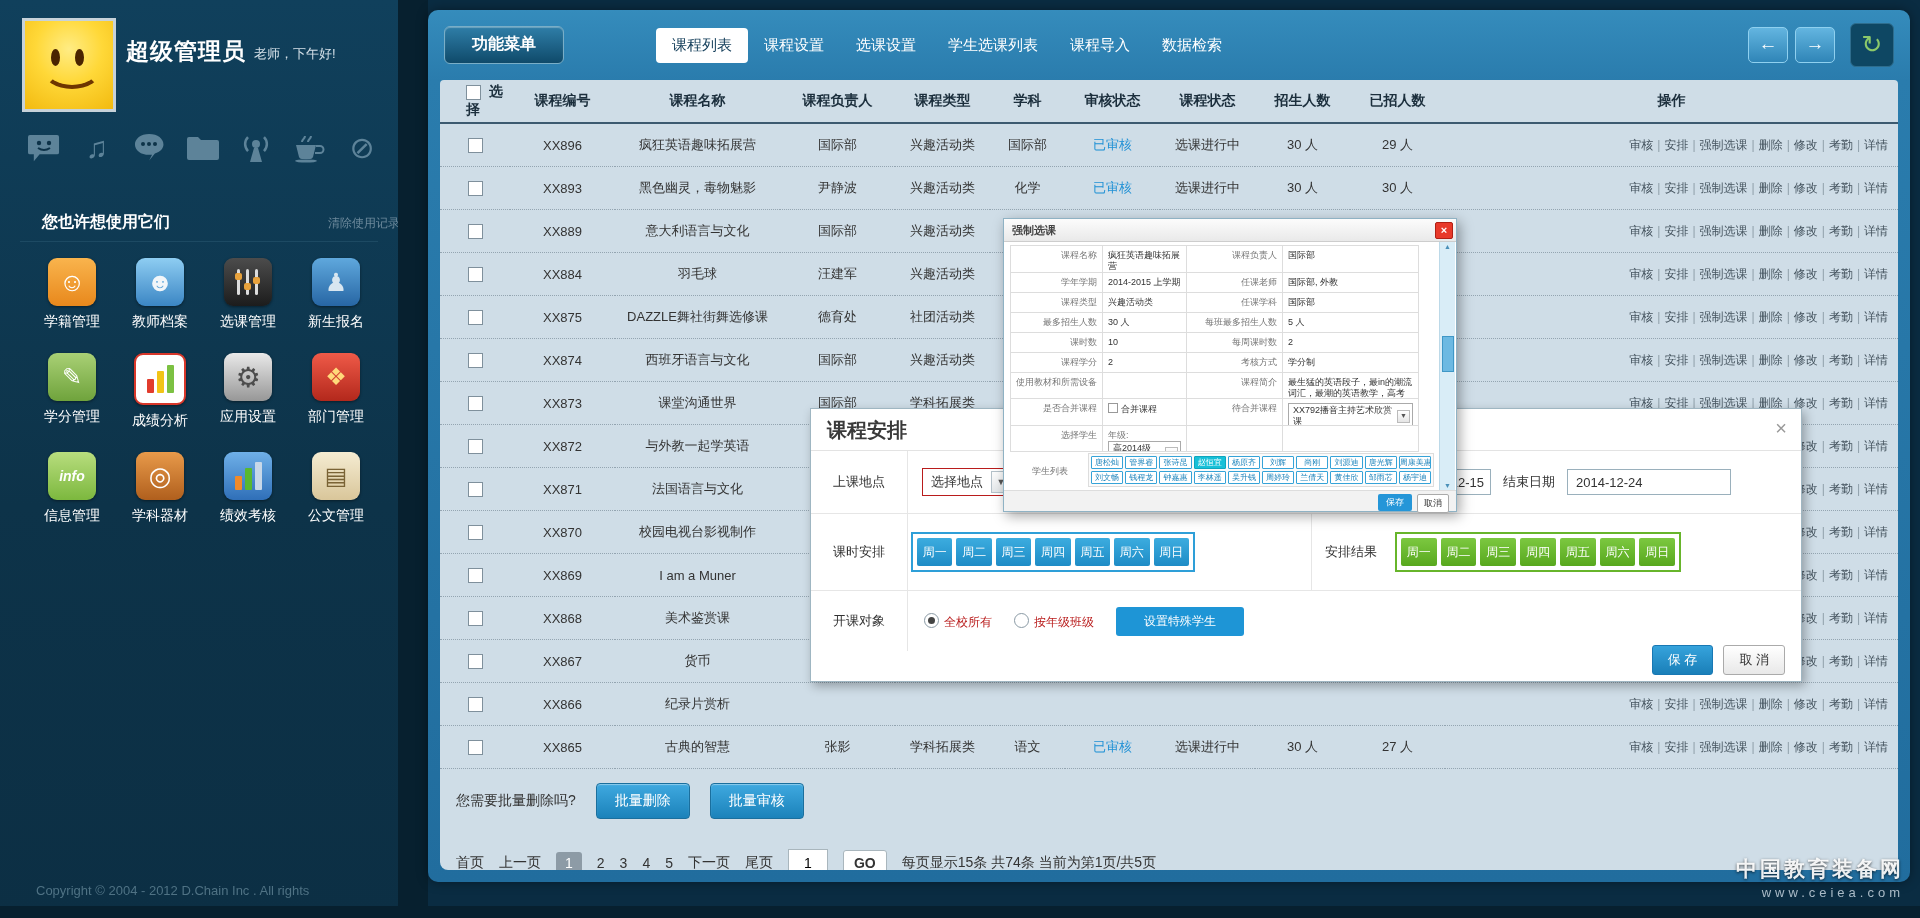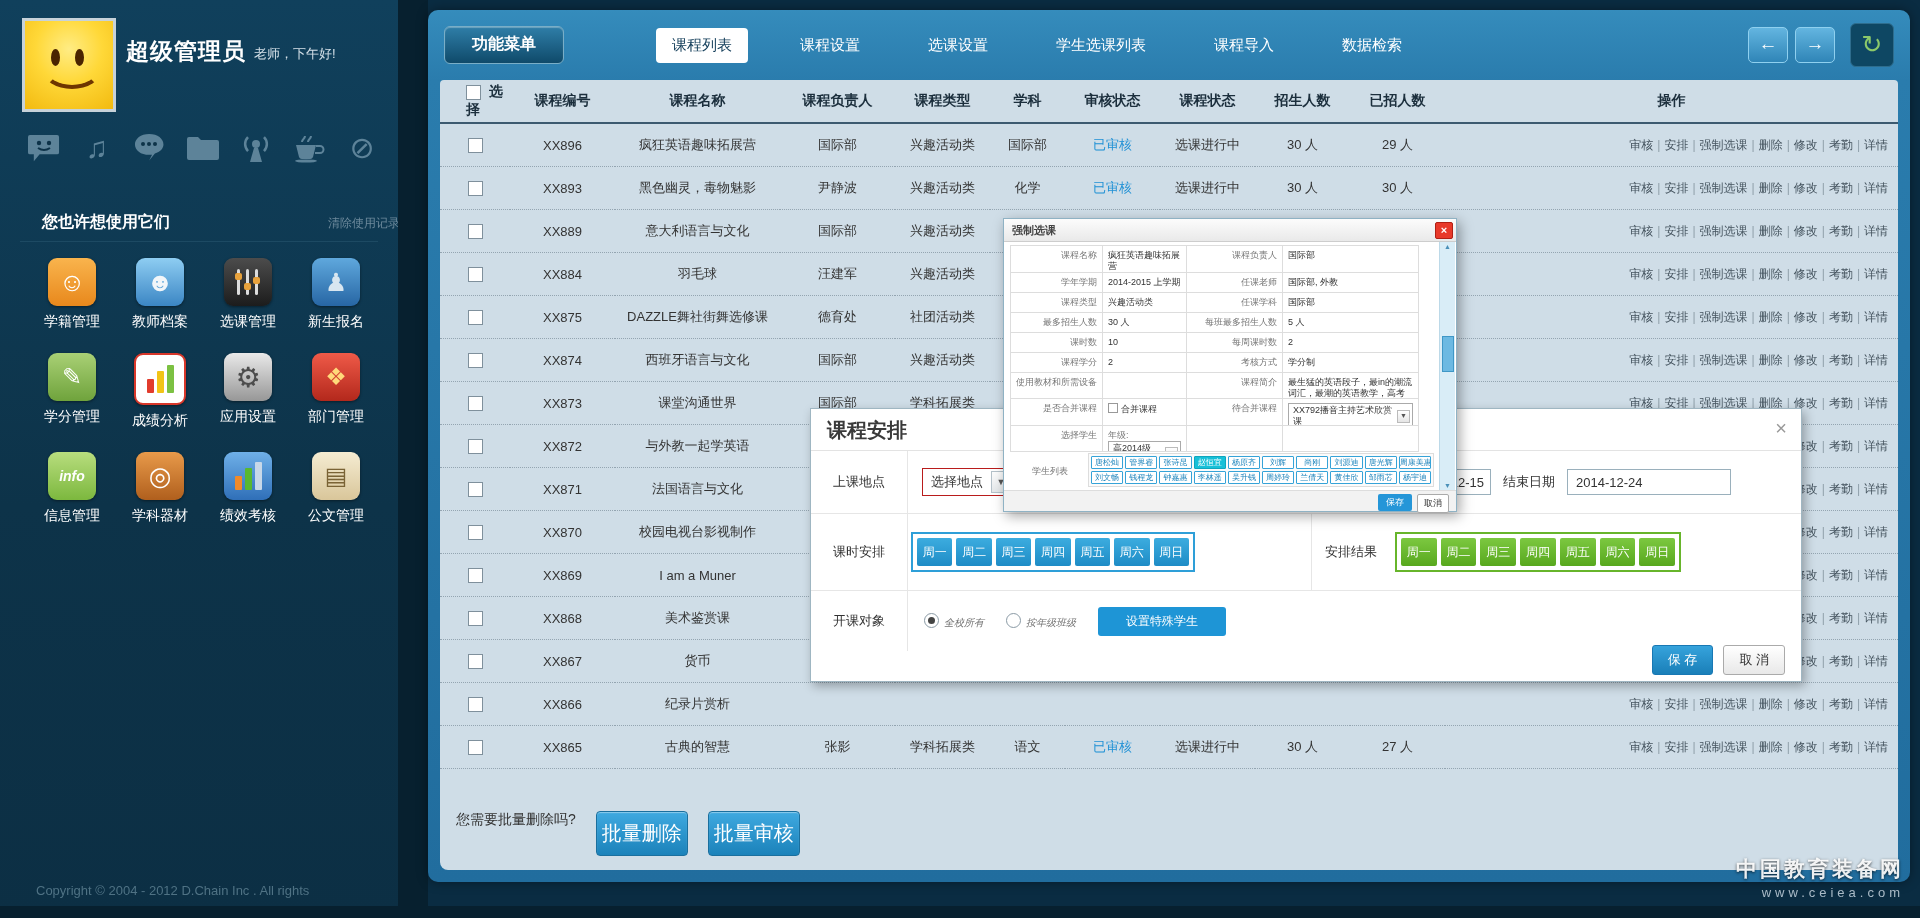--- a/index.html
+++ b/index.html
@@ -36,21 +36,21 @@
   .sliders i{position:absolute;top:2px;bottom:2px;width:3px;background:#ddd;border-radius:2px;}
   .sliders i b{position:absolute;left:-2px;width:7px;height:7px;background:#e8a23c;border-radius:2px;display:block;}
   .copyright{position:absolute;left:36px;top:883px;font-size:13px;color:#4f7284;}
   
   .frame{position:absolute;left:428px;top:10px;width:1482px;height:872px;border-radius:10px;
          background:linear-gradient(180deg,#358cbc 0%,#2a7cad 8%,#216d9e 100%);box-shadow:0 0 12px rgba(0,0,0,.4);}
   .topbar{position:absolute;left:0;top:0;right:0;height:70px;display:flex;align-items:center;padding:0 16px;box-sizing:border-box;}
   .menu-btn{width:118px;height:36px;border-radius:6px;background:linear-gradient(180deg,#2f7ea8,#0f4a6a);
             border:1px solid #79aec7;color:#fff;font-weight:bold;font-size:16px;text-align:center;line-height:34px;
             margin-right:92px;cursor:pointer;box-shadow:inset 0 1px 1px rgba(255,255,255,.3);}
-  .tabs{display:flex;gap:36px;align-items:center;}
+  .tabs{display:flex;align-items:center;}
   .tab{font-size:15px;color:#fff;padding:8px 16px;cursor:pointer;white-space:nowrap;}
   .tab.active{background:#fff;color:#16405c;border-radius:4px;}
   .nav-btns{margin-left:auto;display:flex;gap:7px;align-items:center;}
   .nav-arrow{width:38px;height:34px;border-radius:5px;background:linear-gradient(180deg,#63b5e0,#2f85b7);
              border:1px solid #8fd0ef;color:#fff;font-size:19px;font-weight:bold;text-align:center;line-height:32px;cursor:pointer;}
   .refresh-btn{width:42px;height:42px;border-radius:6px;background:#0e4763;border:1px solid #2e6d8d;color:#8cc96a;
              font-size:25px;text-align:center;line-height:40px;cursor:pointer;margin-left:8px;}
   
   .content{position:absolute;left:12px;top:70px;width:1458px;height:790px;background:#cfdde7;
            border-radius:4px 4px 8px 8px;overflow:hidden;}
@@ -60,22 +60,22 @@
            overflow:hidden;white-space:nowrap;}
   .grid th.sel{text-align:left;padding-left:26px;}
   .cb{display:inline-block;width:13px;height:13px;background:#fff;border:1px solid #7f909c;vertical-align:middle;}
   th.sel .cb{margin-right:8px;}
   .audit-done{color:#1e90d5;}
   td.ops{text-align:right;padding-right:10px;font-size:12px;color:#45545f;}
   td.ops .op{cursor:pointer;}
   td.ops .sep{color:#90a0aa;margin:0 4px;}
   .batch{display:flex;align-items:center;gap:20px;padding:14px 0 0 16px;}
   .batch .q{font-size:14px;color:#333;}
-  .btn-blue{padding:8px 5px;border-radius:4px;background:linear-gradient(180deg,#3fa9e0,#1b82ba);
-            border:1px solid #1a6f9e;color:#fff;font-size:20px;cursor:pointer;box-shadow:inset 0 1px 1px rgba(255,255,255,.4);margin-top:28px;}
+  .btn-blue{padding:8px 18px;border-radius:4px;background:linear-gradient(180deg,#3fa9e0,#1b82ba);
+            border:1px solid #1a6f9e;color:#fff;font-size:14px;cursor:pointer;box-shadow:inset 0 1px 1px rgba(255,255,255,.4);}
   .pager{display:flex;align-items:center;gap:15px;padding:30px 0 0 16px;font-size:14px;color:#333;}
   .pager .pg{cursor:pointer;}
   .pager .cur{background:#8d9ba6;color:#fff;padding:3px 9px;border-radius:3px;}
   .pager input{width:34px;height:24px;text-align:center;border:1px solid #a9b6bd;font-size:14px;background:#fff;}
   .pager .go{padding:4px 10px;background:#fff;border:1px solid #a9b6bd;border-radius:3px;font-weight:bold;cursor:pointer;}
   
   .m-arrange{position:absolute;left:810px;top:408px;width:990px;height:272px;background:#fff;
              border:1px solid #9fb6c2;box-shadow:3px 4px 10px rgba(0,0,0,.3);z-index:40;}
   .ma-title{height:42px;line-height:42px;padding-left:16px;font-size:20px;font-weight:bold;color:#3a3a3a;
             border-bottom:1px solid #e3e3e3;box-sizing:border-box;}
@@ -93,21 +93,21 @@
   .daybox{position:absolute;height:40px;border:2px solid #2e9fd8;background:#fff;display:flex;gap:4px;
           padding:4px;box-sizing:border-box;}
   .daybox .day{flex:1;display:flex;align-items:center;justify-content:center;color:#fff;font-size:12px;border-radius:2px;
           background:linear-gradient(180deg,#3cacdf,#1e8cc6);}
   .daybox.green{border-color:#67b52b;}
   .daybox.green .day{background:linear-gradient(180deg,#7cc840,#58a81e);}
   .vdiv{position:absolute;left:500px;top:0;bottom:0;border-left:1px solid #e6e6e6;}
   .radio{display:inline-block;width:13px;height:13px;border:1px solid #8a9aa5;border-radius:50%;background:#fff;
          vertical-align:-2px;position:relative;margin-right:5px;}
   .radio.checked:after{content:"";position:absolute;left:3px;top:3px;width:7px;height:7px;border-radius:50%;background:#444;}
-  .rlabel{font-size:10px;color:#737373;margin-right:22px;font-style:italic;}
+  .rlabel{font-size:12px;color:#b91c1c;margin-right:22px;}
   .sp-btn{background:#1e95d6;color:#fff;font-size:12px;padding:6px 28px;border-radius:3px;cursor:pointer;}
   .ma-foot{position:absolute;right:16px;bottom:6px;display:flex;gap:10px;}
   .ma-save{padding:5px 15px;border-radius:3px;background:linear-gradient(180deg,#36a3dc,#1a7fb8);border:1px solid #1878b4;
            color:#fff;font-size:13px;cursor:pointer;}
   .ma-cancel{padding:5px 15px;border-radius:3px;background:linear-gradient(180deg,#fff,#e8e8e8);border:1px solid #aaa;
            color:#333;font-size:13px;cursor:pointer;}
   
   .m-force{position:absolute;left:1003px;top:218px;width:452px;height:292px;background:#fff;
            border:1px solid #8fb2c4;box-shadow:3px 4px 12px rgba(0,0,0,.35);z-index:60;}
   .mf-title{height:22px;line-height:22px;background:linear-gradient(#fcfcfc,#e9e9e9);border-bottom:1px solid #cdcdcd;

